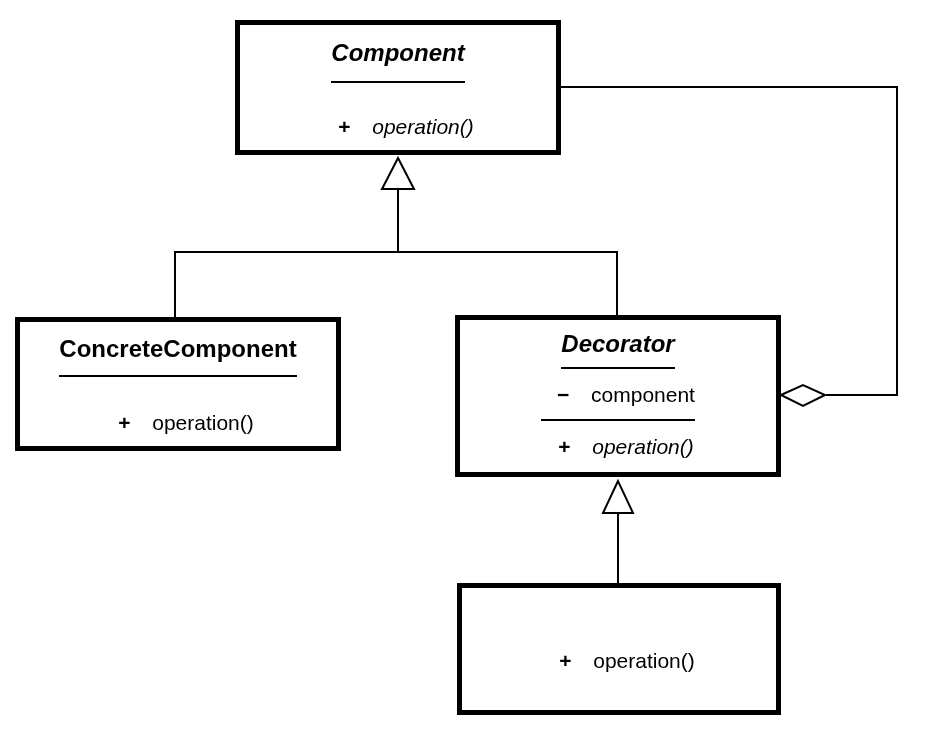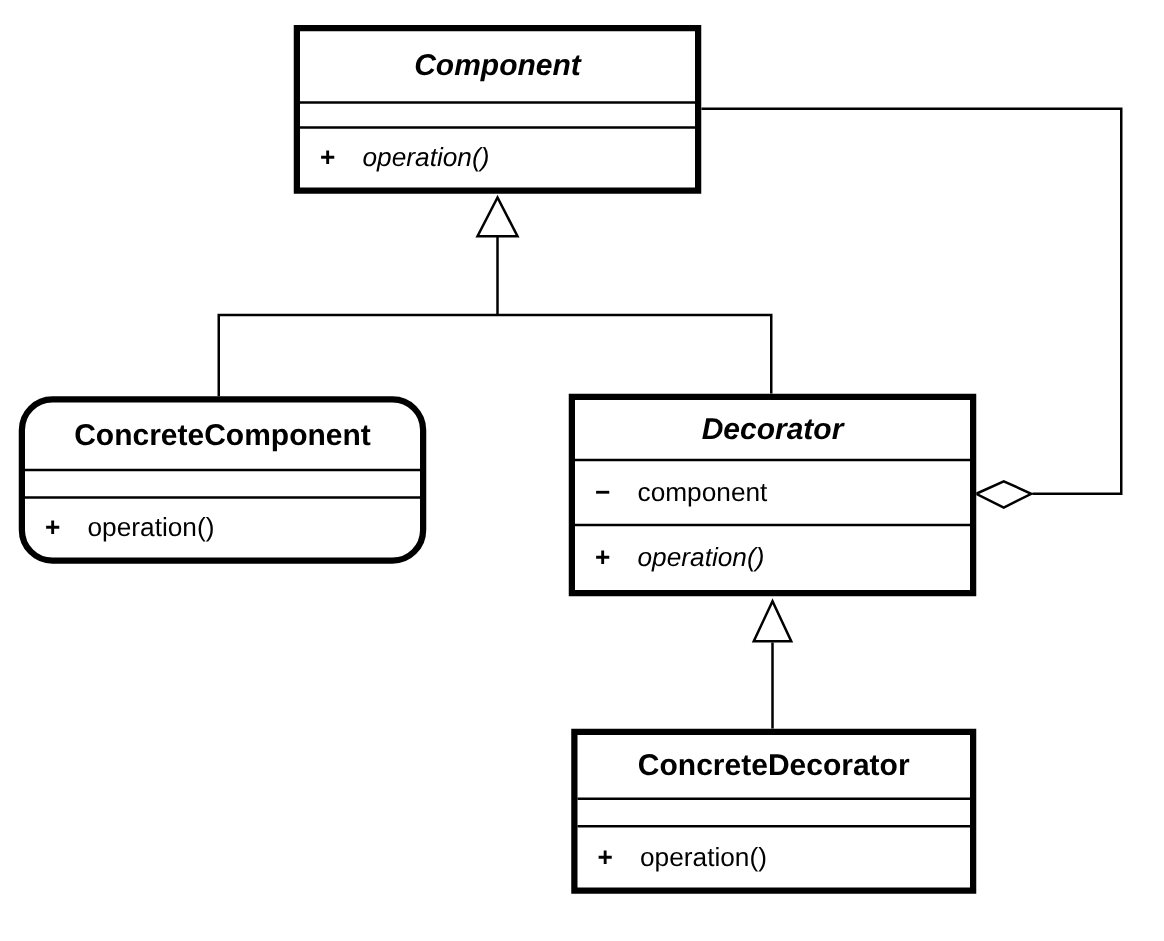--- a/index.html
+++ b/index.html
@@ -6,21 +6,21 @@
   .canvas {
     position:relative; width:931px; height:753px; background:#ffffff;
     font-family:"Liberation Sans", sans-serif; color:#000; overflow:hidden;
   }
   svg.connectors { position:absolute; left:0; top:0; }
   svg.connectors .edge { stroke:#000; stroke-width:2; fill:none; }
   svg.connectors .head { stroke:#000; stroke-width:2; fill:#ffffff; }
 
   .uml-class {
     position:absolute; background:#ffffff; border:5px solid #000;
-    box-sizing:border-box; display:flex; flex-direction:column;
+    box-sizing:border-box; display:flex; flex-direction:column;align-items:center;
   }
   .uml-title {
     display:flex; align-items:center; justify-content:center;
     font-weight:bold; font-size:24px; border-bottom:2px solid #000;
     box-sizing:border-box; flex:0 0 auto;
   }
   .uml-title.italic { font-style:italic; }
   .uml-attrs {
     border-bottom:2px solid #000; box-sizing:border-box;
     display:flex; flex-direction:column; justify-content:center; flex:0 0 auto;
@@ -34,21 +34,21 @@
   }
   .member .sign { font-weight:bold; width:14px; flex:0 0 auto; }
   .member .label { margin-left:20px; }
   .member .label.italic { font-style:italic; }
 
   
   #box-component         { left:235px; top:20px;  width:326px; height:135px; }
   #box-component .uml-title    { height:58px; }
   #box-component .uml-attrs    { height:20px; }
 
-  #box-concrete-component{ left:15px;  top:317px; width:326px; height:134px;border-radius:27px; }
+  #box-concrete-component{ left:15px;  top:317px; width:326px; height:134px; }
   #box-concrete-component .uml-title { height:55px; }
   #box-concrete-component .uml-attrs { height:22px; }
 
   #box-decorator         { left:455px; top:315px; width:326px; height:162px; }
   #box-decorator .uml-title    { height:49px; }
   #box-decorator .uml-attrs    { height:52px; }
 
   #box-concrete-decorator{ left:457px; top:583px; width:324px; height:132px; }
   #box-concrete-decorator .uml-title { height:52px; }
   #box-concrete-decorator .uml-attrs { height:22px; }
@@ -109,21 +109,20 @@
     </div>
     <div class="uml-methods">
       <div class="member">
         <span class="sign">+</span>
         <span class="label italic">operation()</span>
       </div>
     </div>
   </div>
 
   <div class="uml-class" id="box-concrete-decorator">
-    <div class="uml-title">ConcreteDecorator</div>
     <div class="uml-attrs"></div>
     <div class="uml-methods">
       <div class="member">
         <span class="sign">+</span>
         <span class="label">operation()</span>
       </div>
     </div>
   </div>
 
 </div>

